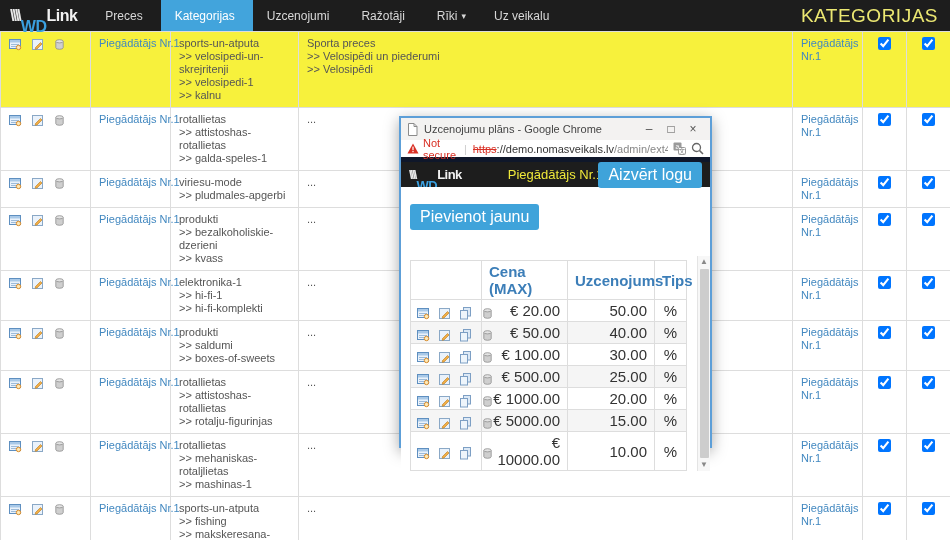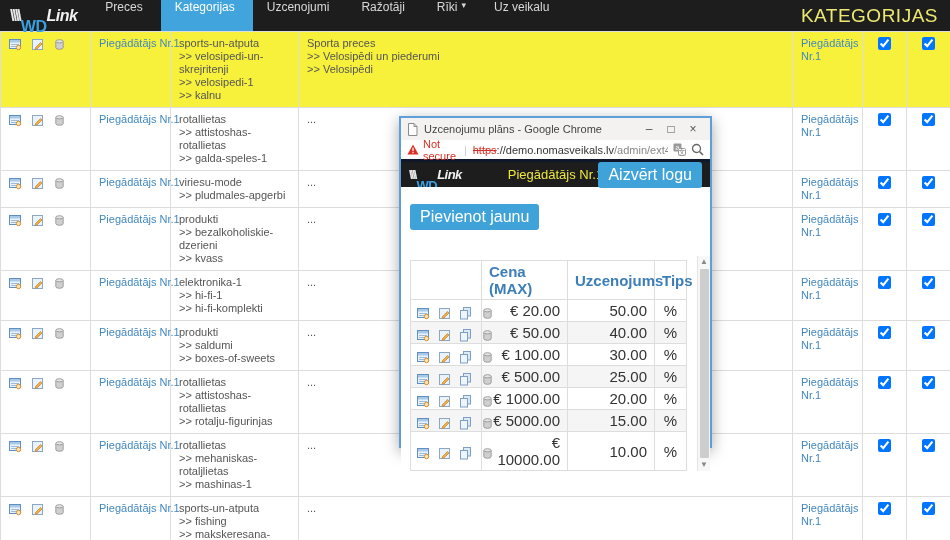--- a/index.html
+++ b/index.html
@@ -5,22 +5,22 @@
   * { margin:0; padding:0; box-sizing:border-box; }
   html,body { width:950px; height:540px; overflow:hidden; background:#fff;
               font-family:"Liberation Sans", sans-serif; }
 
   
   .navbar { display:flex; align-items:stretch; height:31px; background:#1d1d1d; }
   .logo { display:flex; align-items:center; padding:0 14px 0 10px; font-weight:bold;
           font-size:16px; letter-spacing:-0.5px; }
   .logo .slashes { color:#e8e8e8; letter-spacing:-2px; margin-right:1px; }
   .logo .wd { color:#3aa0e0;margin-top:22px; }
-  .logo .lnk { color:#f2f2f2;font-style:italic; }
-  .nav-item { display:flex; gap:4px; padding:0 14px; color:#d8d8d8;
+  .logo .lnk { color:#f2f2f2; }
+  .nav-item { display:flex; align-items:center; gap:4px; padding:0 14px; color:#d8d8d8;
               font-size:12px; cursor:pointer; text-decoration:none; }
   .nav-item.active { background:#42a4dc; color:#fff; }
   .nav-caret { font-size:9px; color:#d8d8d8; }
   .page-title { margin-left:auto; display:flex; align-items:center; padding:0 12px;
                 color:#ece872; font-size:19px; letter-spacing:0.5px; }
 
   
   table.main { width:950px; border-collapse:collapse; table-layout:fixed; font-size:11px; }
   table.main td { border:1px solid #ddd; vertical-align:top; padding:5px 8px; line-height:13px; }
   table.main col.c-icons { width:90px; } table.main col.c-sup { width:80px; }
@@ -38,21 +38,21 @@
 
   
   .popup { position:absolute; left:399px; top:116px; width:313px; height:332px;
            border:2px solid #5d9fd8; background:#a21caf; box-shadow:0 4px 14px rgba(0,0,0,.35);
            display:flex; flex-direction:column; }
   .p-titlebar { height:22px; background:#f3f2f1; display:flex; align-items:center;
                 padding:0 6px; font-size:11px; color:#444; flex:0 0 auto; }
   .p-titlebar .doc-ic { margin-right:6px; display:inline-flex; }
   .p-title { flex:1 1 auto; white-space:nowrap; overflow:hidden; }
   .winbtn { width:22px; text-align:center; color:#555; font-size:12px; cursor:pointer; }
-  .p-urlbar { height:22px; background:#fff; border-bottom:3px solid #0f172a; display:flex;
+  .p-urlbar { height:22px; background:#fff; border-bottom:5px solid #0f172a; display:flex;
               align-items:center; padding:0 6px; font-size:11px; flex:0 0 auto; }
   .warn-ic { margin-right:4px; display:inline-flex; }
   .not-secure { color:#d93025; margin-right:6px; }
   .url-sep { color:#ccc; margin-right:6px; }
   .url { white-space:nowrap; overflow:hidden; flex:1 1 auto; color:#333; }
   .url .scheme { color:#d93025; text-decoration:line-through; }
   .url .path-part { color:#888; }
   .url-ic { margin-left:5px; display:inline-flex; cursor:pointer; }
   .p-header { height:25px; background:#1d1d1d; display:flex; align-items:center;
               padding:0 8px; position:relative; flex:0 0 auto; }

